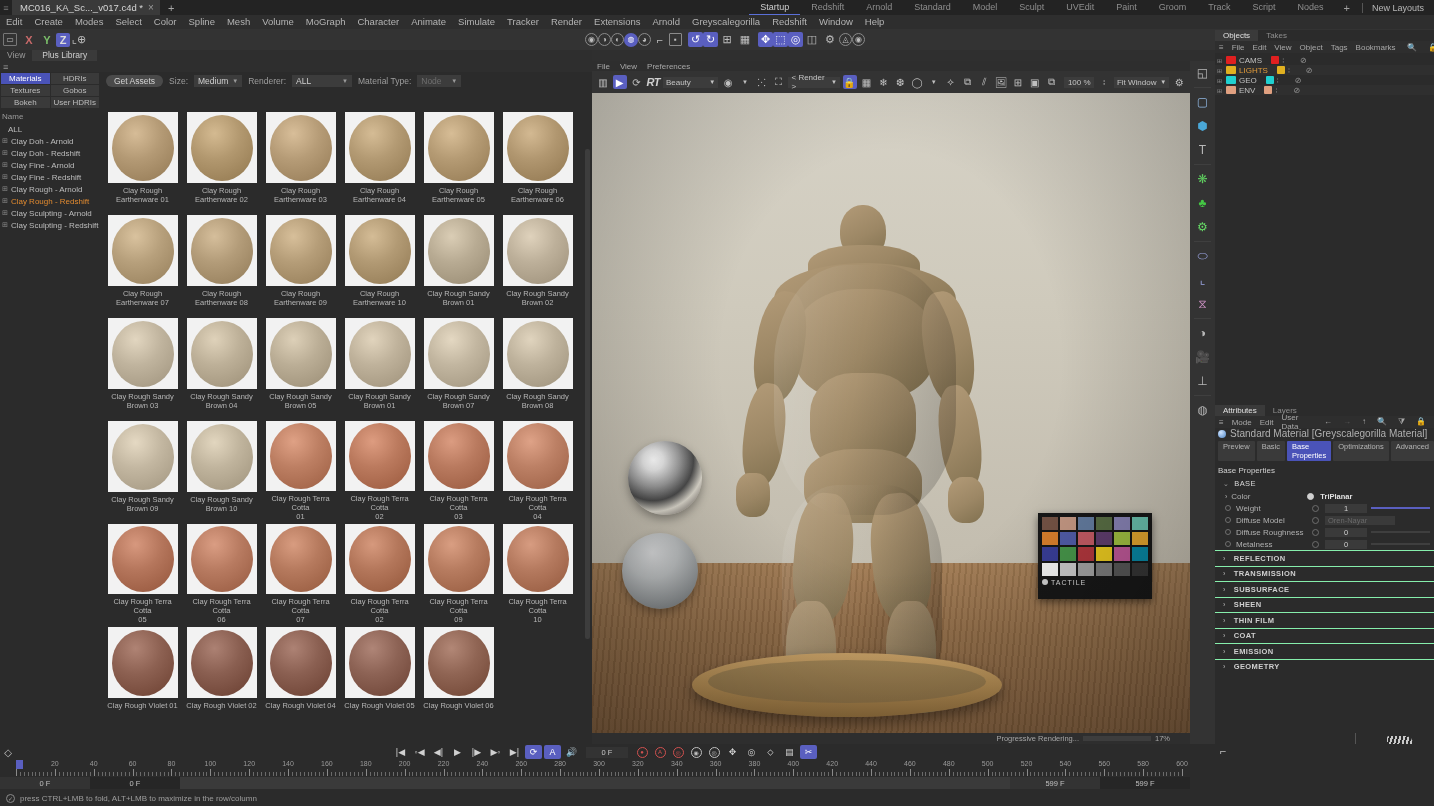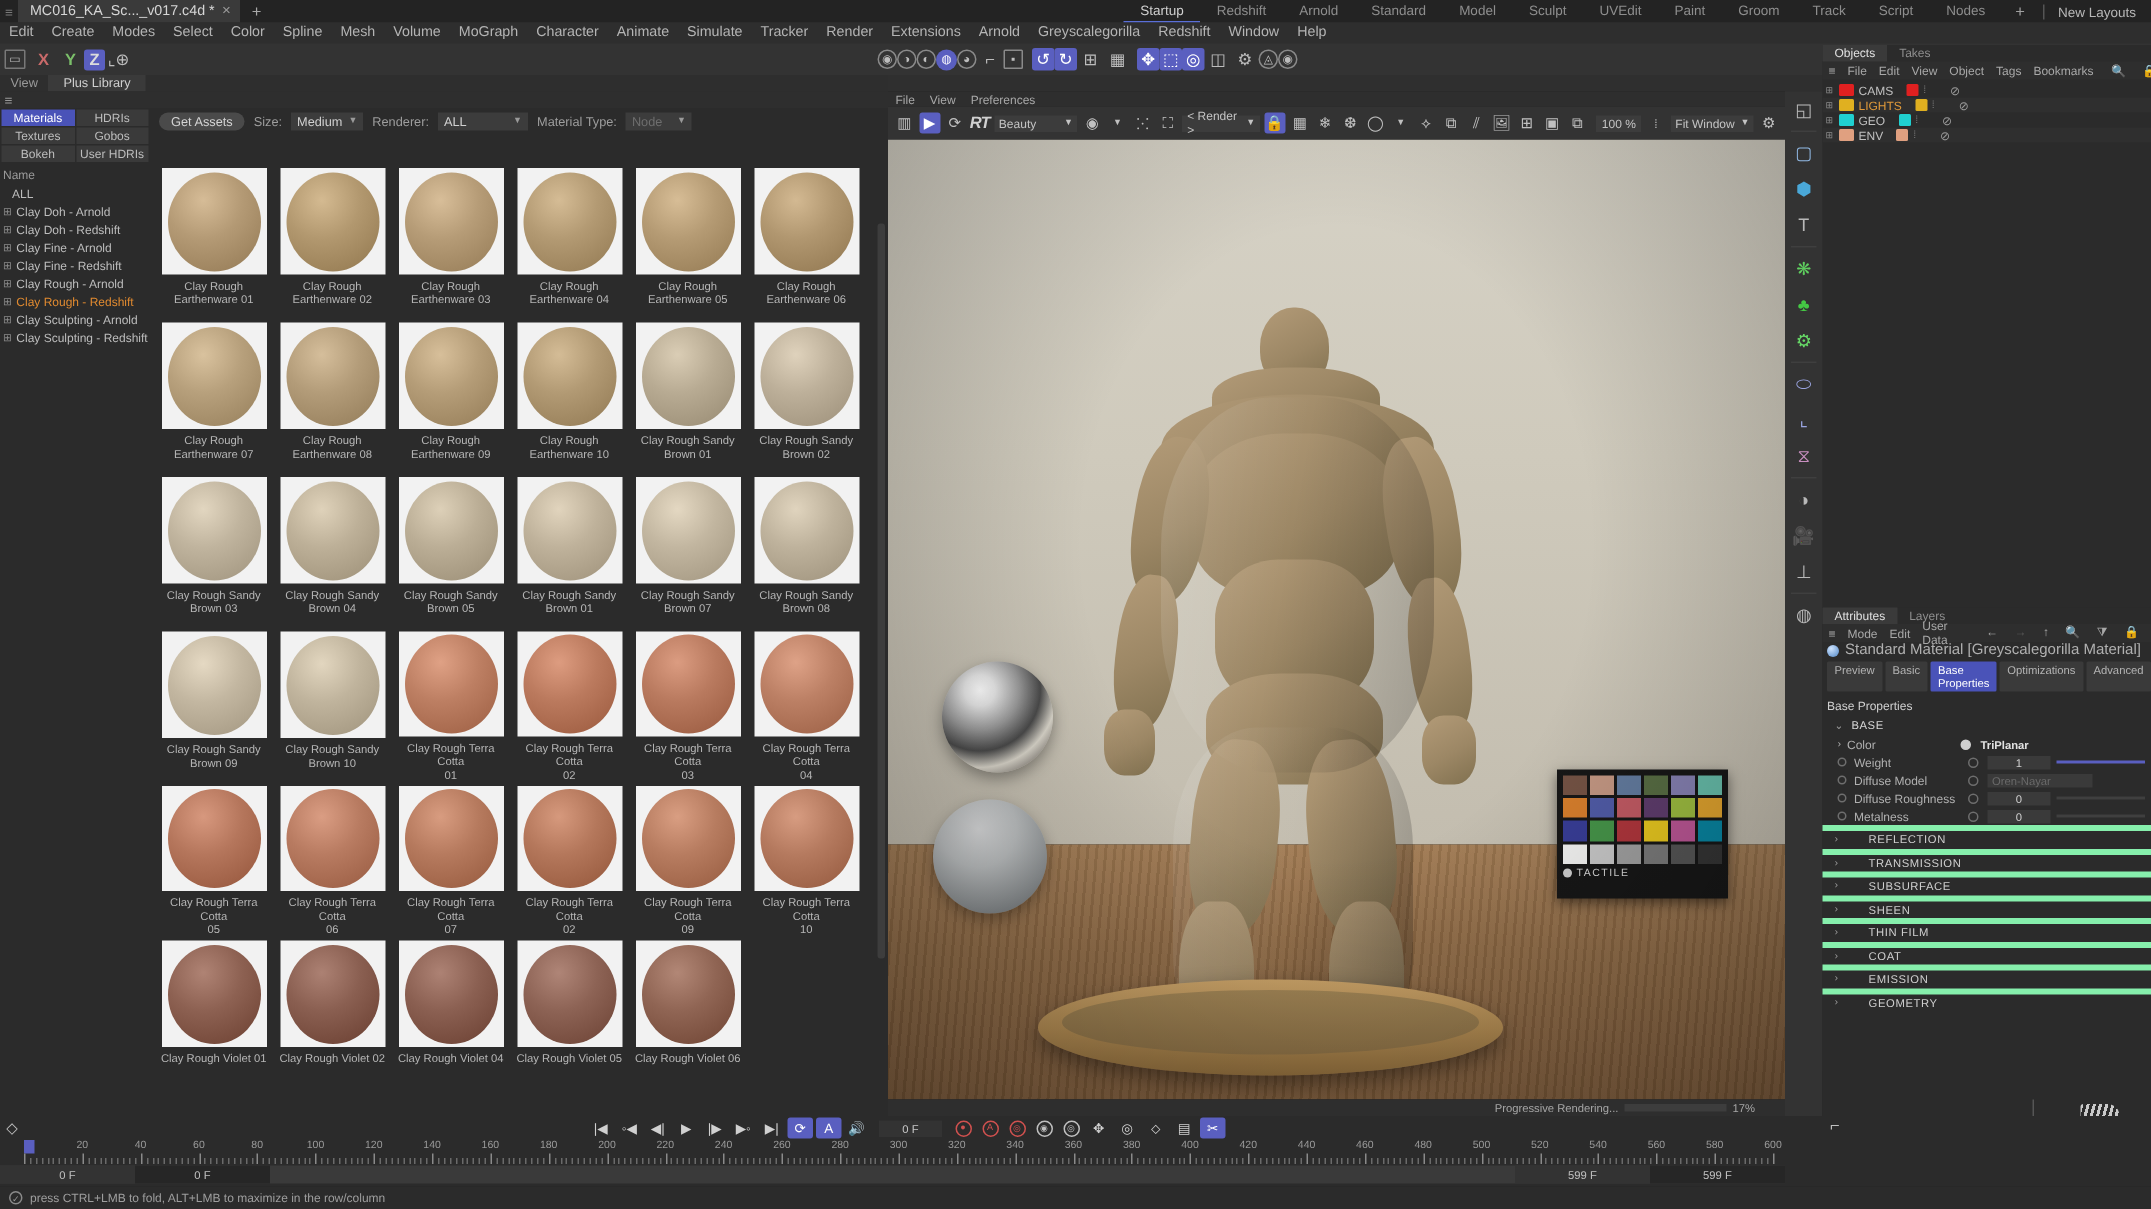--- a/index.html
+++ b/index.html
@@ -218,22 +218,22 @@
   .prow .pname { width: 76px; }
   .prow .pdot { width: 7px; height: 7px; border: 1px solid #6e6e6e; border-radius: 50%; margin-right: 6px; }
   .prow .pdot.filled { background: #d0d0d0; border-color:#d0d0d0; position: relative; }
   .prow .pval { background: #3a3a3a; height: 9px; width: 42px; font-size: 7.5px; color: #d0d0d0;
                 display: flex; align-items: center; justify-content: center; }
   .prow .pval.dim { color: #6a6a6a; width: 70px; justify-content: flex-start; padding-left: 3px;}
   .prow .pslider { flex: 1; height: 2px; background: #5a5fc0; margin: 0 4px; }
   .prow .pslider.off { background: #3f3f3f; }
   .prow .ptri { font-size: 7px; color: #b0b0b0; margin-right: 4px; }
   .prow .plink { font-size: 7.5px; color: #e2e2e2; font-weight: bold; }
-  .collapse-row { height: 15.5px; display: flex; align-items: center; gap: 20px; font-size: 7.5px;
-                  color: #cfcfcf; padding-left: 8px; border-top: 4px solid #86efac; letter-spacing: .4px;}
+  .collapse-row { height: 15.5px; display: flex; align-items: center; gap: 8px; font-size: 7.5px;
+                  color: #cfcfcf; padding-left: 8px; border-top: 1px solid #86efac; letter-spacing: .4px; font-weight: bold;}
   .collapse-row .car { font-size: 7px; color: #9a9a9a; }
 
   
   .brandarea { position: absolute; top: 714px; left: 1215px; width: 219px; height: 78px; background: #2b2b2b;
                display: flex; align-items: center; justify-content: space-around; }
   .brand-g { color: #d8d8d8; font-family: "Liberation Serif", serif; font-style: italic; font-size: 15px; position: relative;}
   .brand-g sup { font-size: 13px; font-style: normal; vertical-align: super; }
   .brand-div { width: 1px; height: 40px; background: #555; }
   .brand-t { display: flex; flex-direction: column; align-items: center; gap: 3px; color: #cfcfcf;}
   .tact-mark { width: 26px; height: 22px; background:

